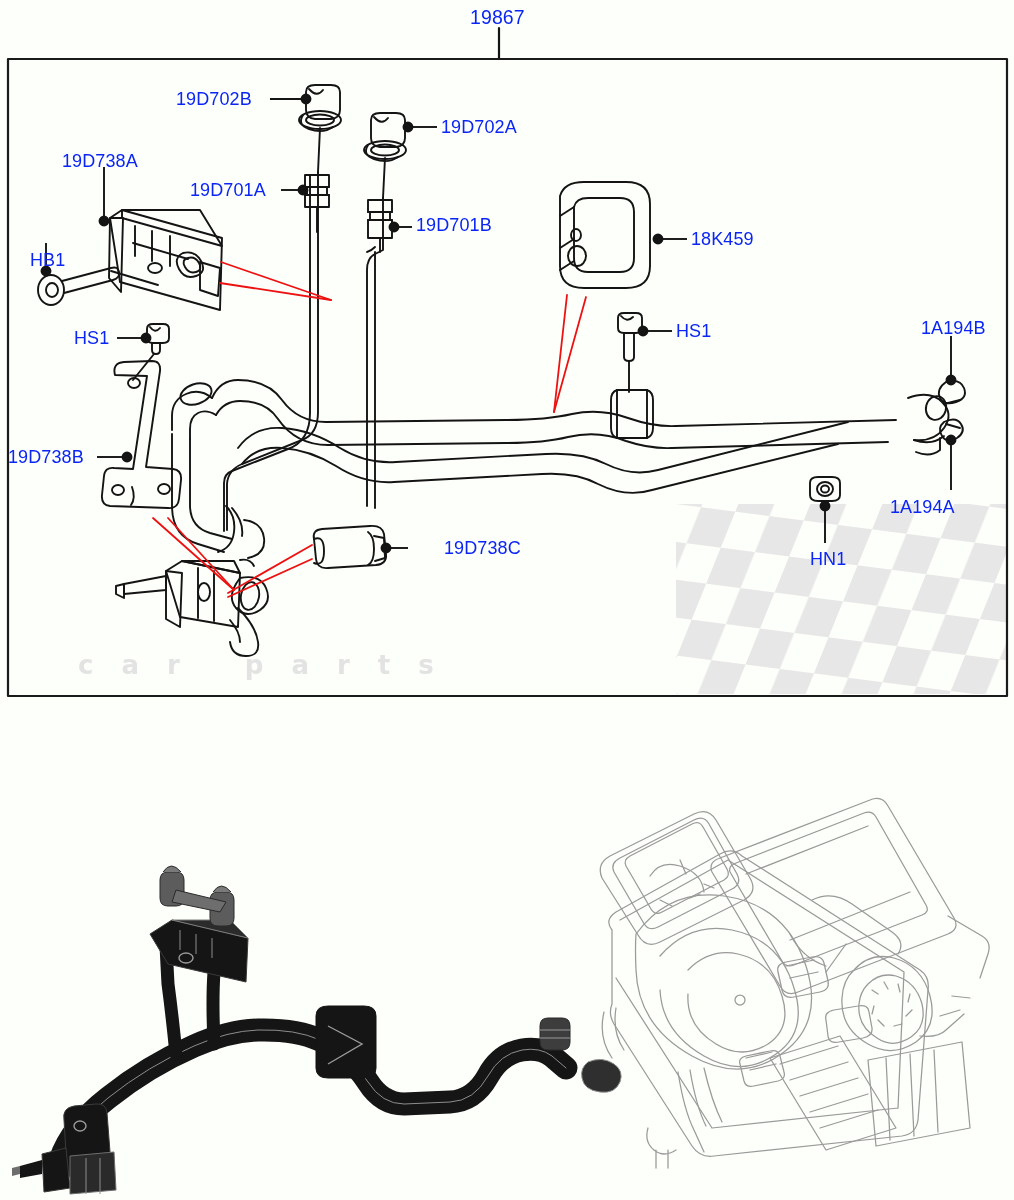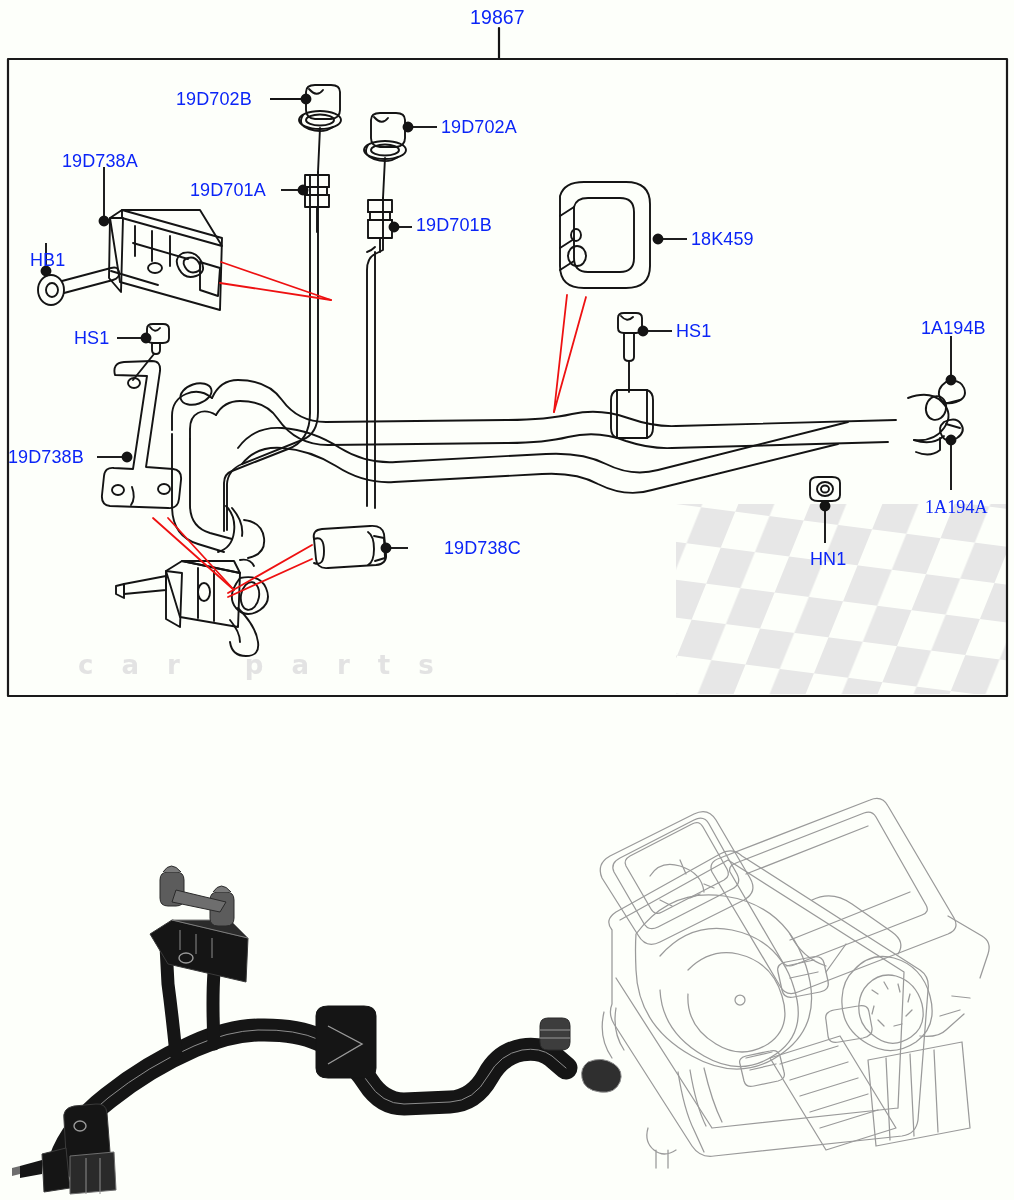--- a/index.html
+++ b/index.html
@@ -365,18 +365,18 @@
     <div class="plabel" style="left:441px;top:117px;">19D702A</div>
     <div class="plabel" style="left:62px;top:151px;">19D738A</div>
     <div class="plabel" style="left:190px;top:180px;">19D701A</div>
     <div class="plabel" style="left:416px;top:215px;">19D701B</div>
     <div class="plabel" style="left:691px;top:229px;">18K459</div>
     <div class="plabel" style="left:30px;top:226px;margin-top:24px;">HB1</div>
     <div class="plabel" style="left:74px;top:328px;">HS1</div>
     <div class="plabel" style="left:676px;top:321px;">HS1</div>
     <div class="plabel" style="left:921px;top:318px;">1A194B</div>
     <div class="plabel" style="left:8px;top:447px;">19D738B</div>
-    <div class="plabel" style="left:925px;top:497px;font-family:Liberation Serif, serif;">1A194A</div>
+    <div class="plabel" style="left:890px;top:497px;">1A194A</div>
     <div class="plabel" style="left:412px;top:538px;margin-left:32px;">19D738C</div>
     <div class="plabel" style="left:810px;top:549px;">HN1</div>
   </div>
 
 </div>
 
 </body></html>

